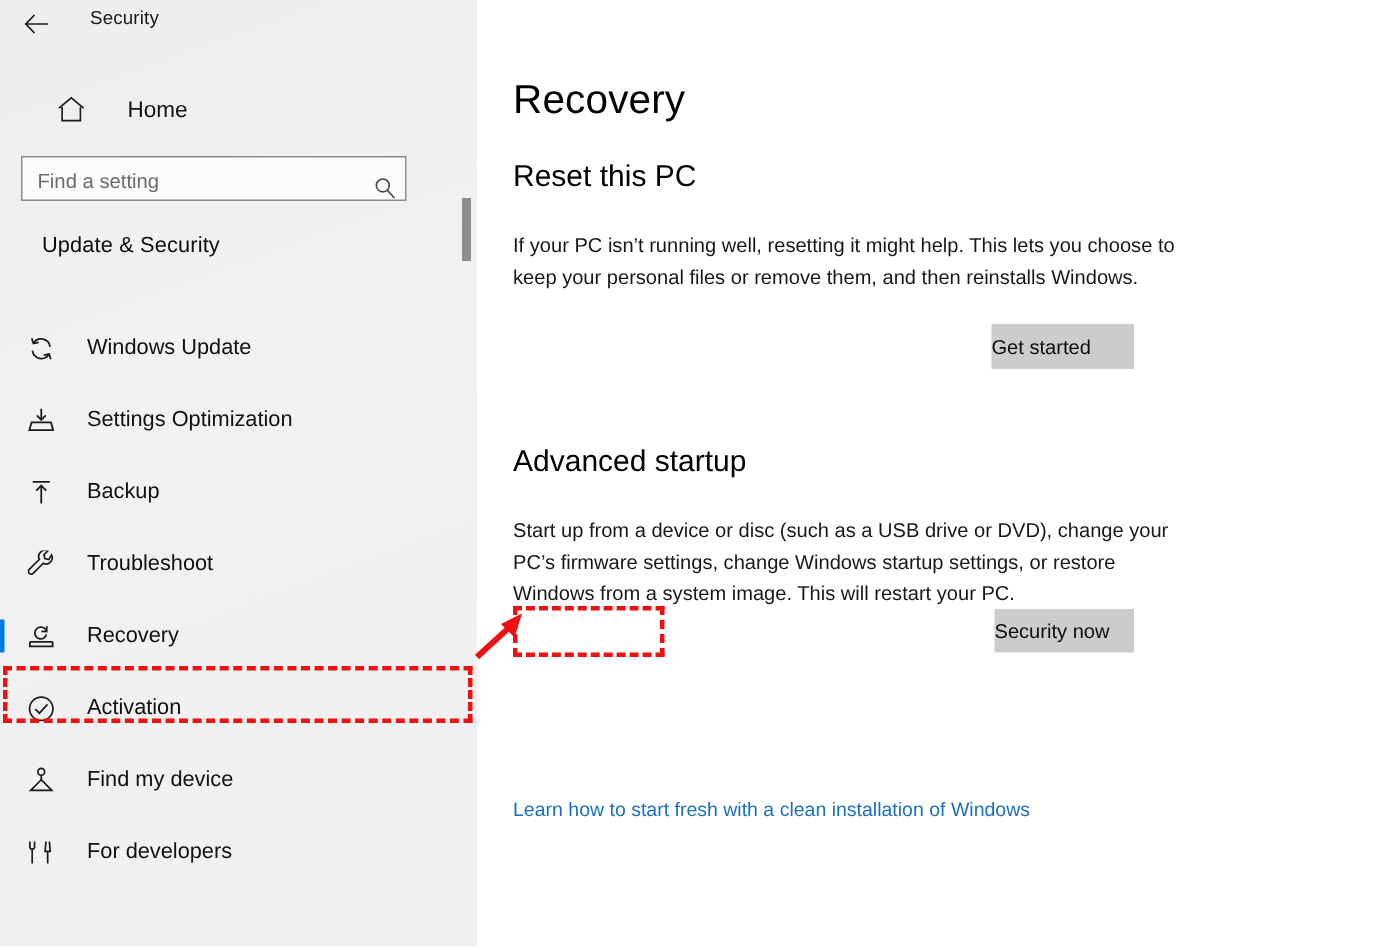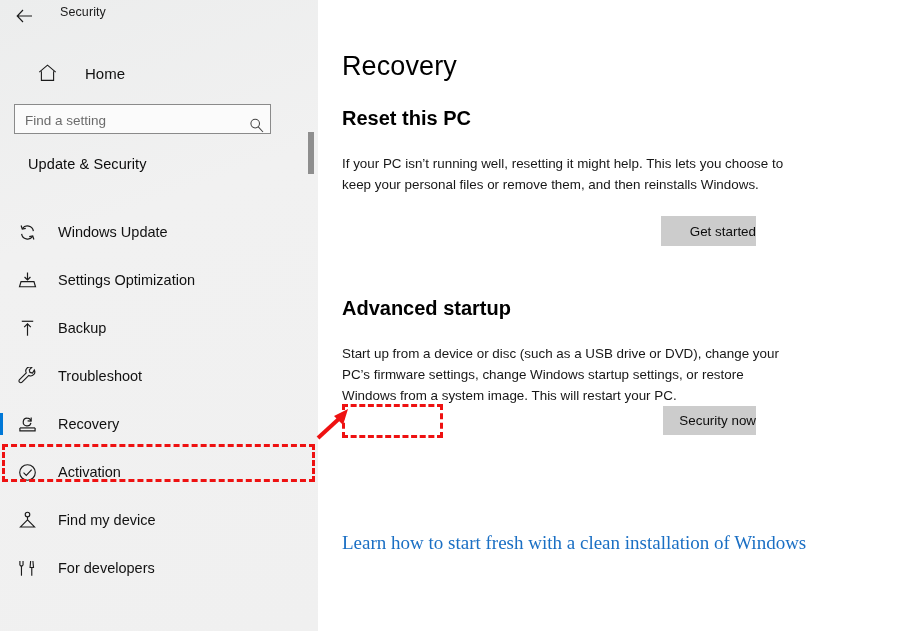--- a/index.html
+++ b/index.html
@@ -154,56 +154,55 @@
     left: 24px; top: 51px;
     font-size: 27px;
     font-weight: 300;
     color: #000;
     letter-spacing: .1px;
   }
   .sec-title {
     position: absolute;
     left: 24px;
     font-size: 20px;
-    font-weight: 700;
+    font-weight: 400;
     color: #000;
   }
   .sec-body {
     position: absolute;
     left: 24px;
     font-size: 13.4px;
     line-height: 21px;
     color: #171717;
     width: 452px;
   }
   .win-btn {
     position: absolute;
     background: #cccccc;
     border: 0;
     font-family: "Liberation Sans", sans-serif;
     font-size: 13.4px;
     color: #0d0d0d;
     cursor: default;
     padding: 0;
-    text-align: right;
+    text-align: left;
   }
   #reset-title   { top: 107px; }
   #reset-body    { top: 153px; }
   #get-started   { left: 343px; top: 216px; width: 95px; height: 30px; }
   #adv-title     { top: 297px; text-align: right; }
   #adv-body      { top: 343px; }
   #restart-now   { left: 345px; top: 406px; width: 93px; height: 29px; }
   #more-title    { top: 487px; }
   #more-link {
     position: absolute;
     left: 24px; top: 532px;
-    font-size: 19px;
+    font-size: 13px;
     color: #1a6fc4;
     text-decoration: none;
-    font-family: Liberation Serif, serif;
   }
 
   
   #anno-recovery {
     position: absolute;
     left: 2px; top: 444px;
     width: 313px; height: 38px;
     border: 3px dashed #ee1111;
     box-sizing: border-box;
     pointer-events: none;

